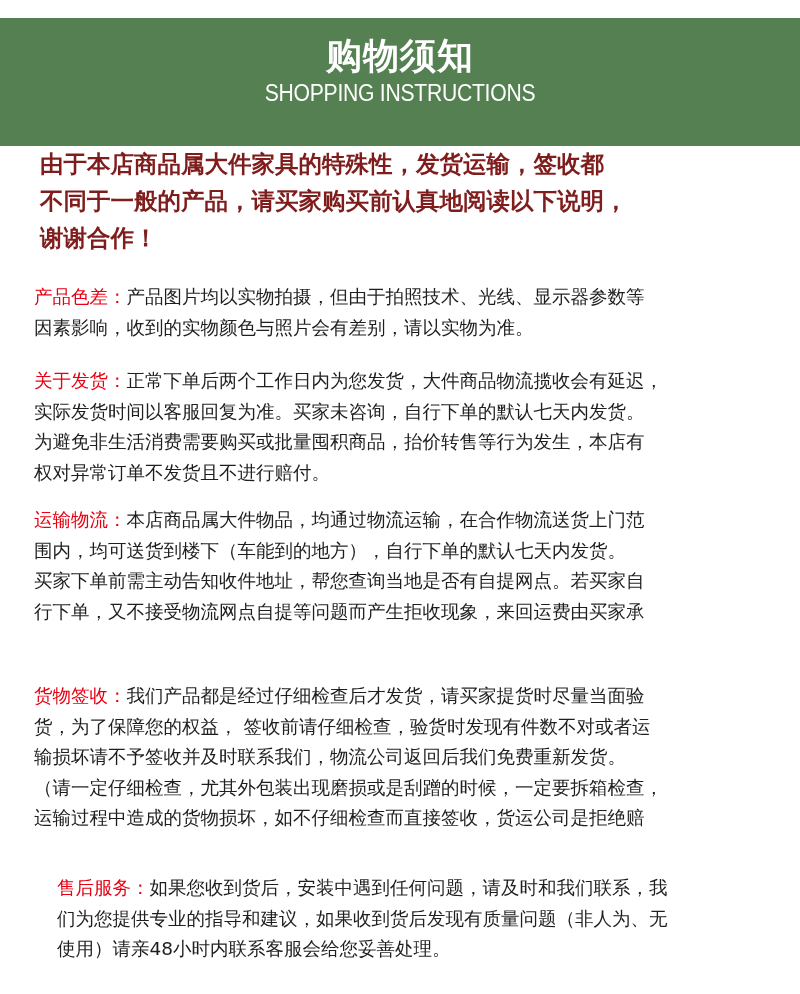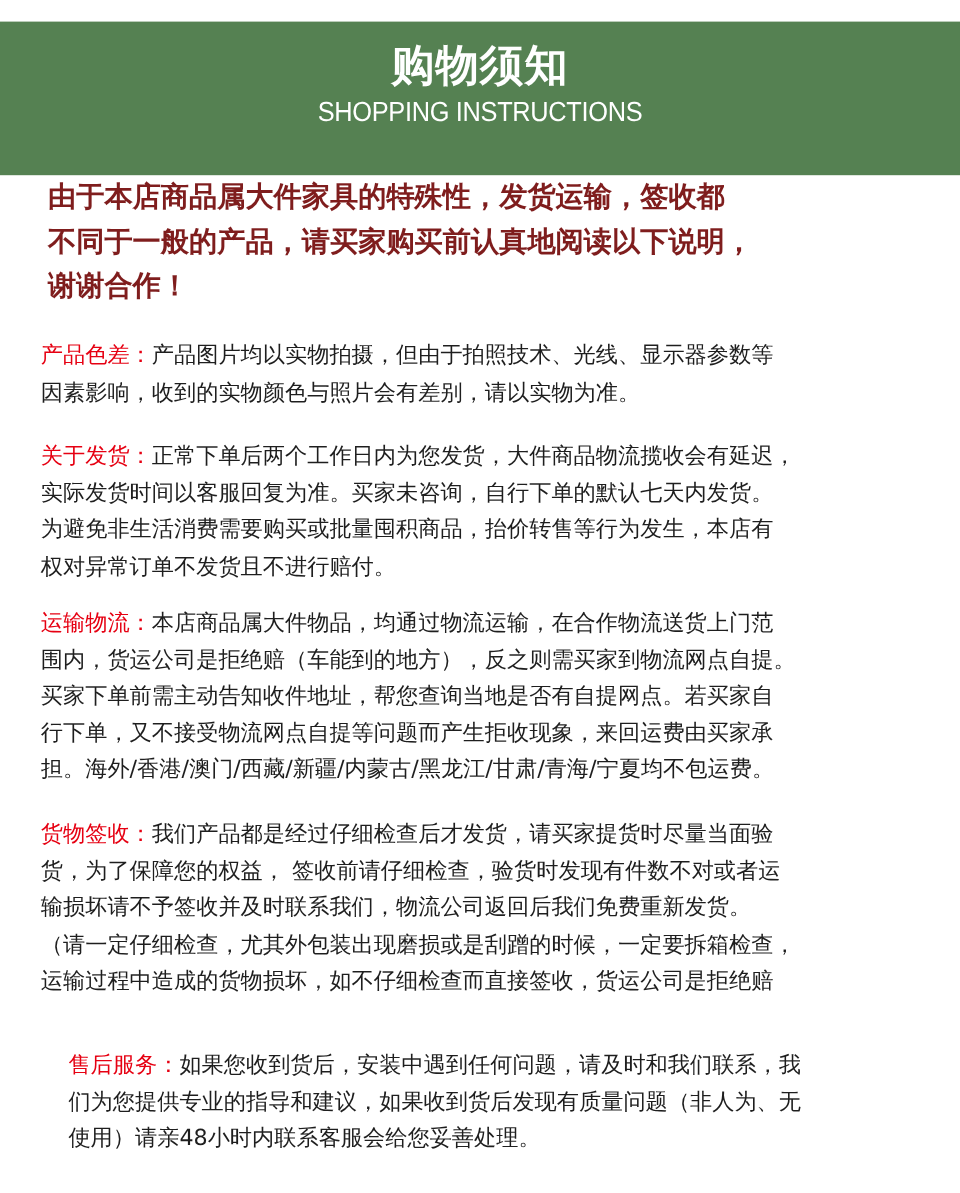--- a/index.html
+++ b/index.html
@@ -61,24 +61,23 @@
 
 <div class="section" id="sec-ship">
   <span class="line"><span class="label">关于发货：</span><span>正常下单后两个工作日内为您发货，大件商品物流揽收会有延迟，</span></span>
   <span class="line">实际发货时间以客服回复为准。买家未咨询，自行下单的默认七天内发货。</span>
   <span class="line">为避免非生活消费需要购买或批量囤积商品，抬价转售等行为发生，本店有</span>
   <span class="line">权对异常订单不发货且不进行赔付。</span>
 </div>
 
 <div class="section" id="sec-logi">
   <span class="line"><span class="label">运输物流：</span><span>本店商品属大件物品，均通过物流运输，在合作物流送货上门范</span></span>
-  <span class="line">围内，货运公司是拒绝赔（车能到的地方），反之则需买家到物流网点自提。</span>
+  <span class="line">围内，均可送货到楼下（车能到的地方），自行下单的默认七天内发货。</span>
   <span class="line">买家下单前需主动告知收件地址，帮您查询当地是否有自提网点。若买家自</span>
   <span class="line">行下单，又不接受物流网点自提等问题而产生拒收现象，来回运费由买家承</span>
-  <span class="line">担。海外/香港/澳门/西藏/新疆/内蒙古/黑龙江/甘肃/青海/宁夏均不包运费。</span>
 </div>
 
 <div class="section" id="sec-receipt">
   <span class="line"><span class="label">货物签收：</span><span>我们产品都是经过仔细检查后才发货，请买家提货时尽量当面验</span></span>
   <span class="line">货，为了保障您的权益， 签收前请仔细检查，验货时发现有件数不对或者运</span>
   <span class="line">输损坏请不予签收并及时联系我们，物流公司返回后我们免费重新发货。</span>
   <span class="line">（请一定仔细检查，尤其外包装出现磨损或是刮蹭的时候，一定要拆箱检查，</span>
   <span class="line">运输过程中造成的货物损坏，如不仔细检查而直接签收，货运公司是拒绝赔</span>
 </div>
 

